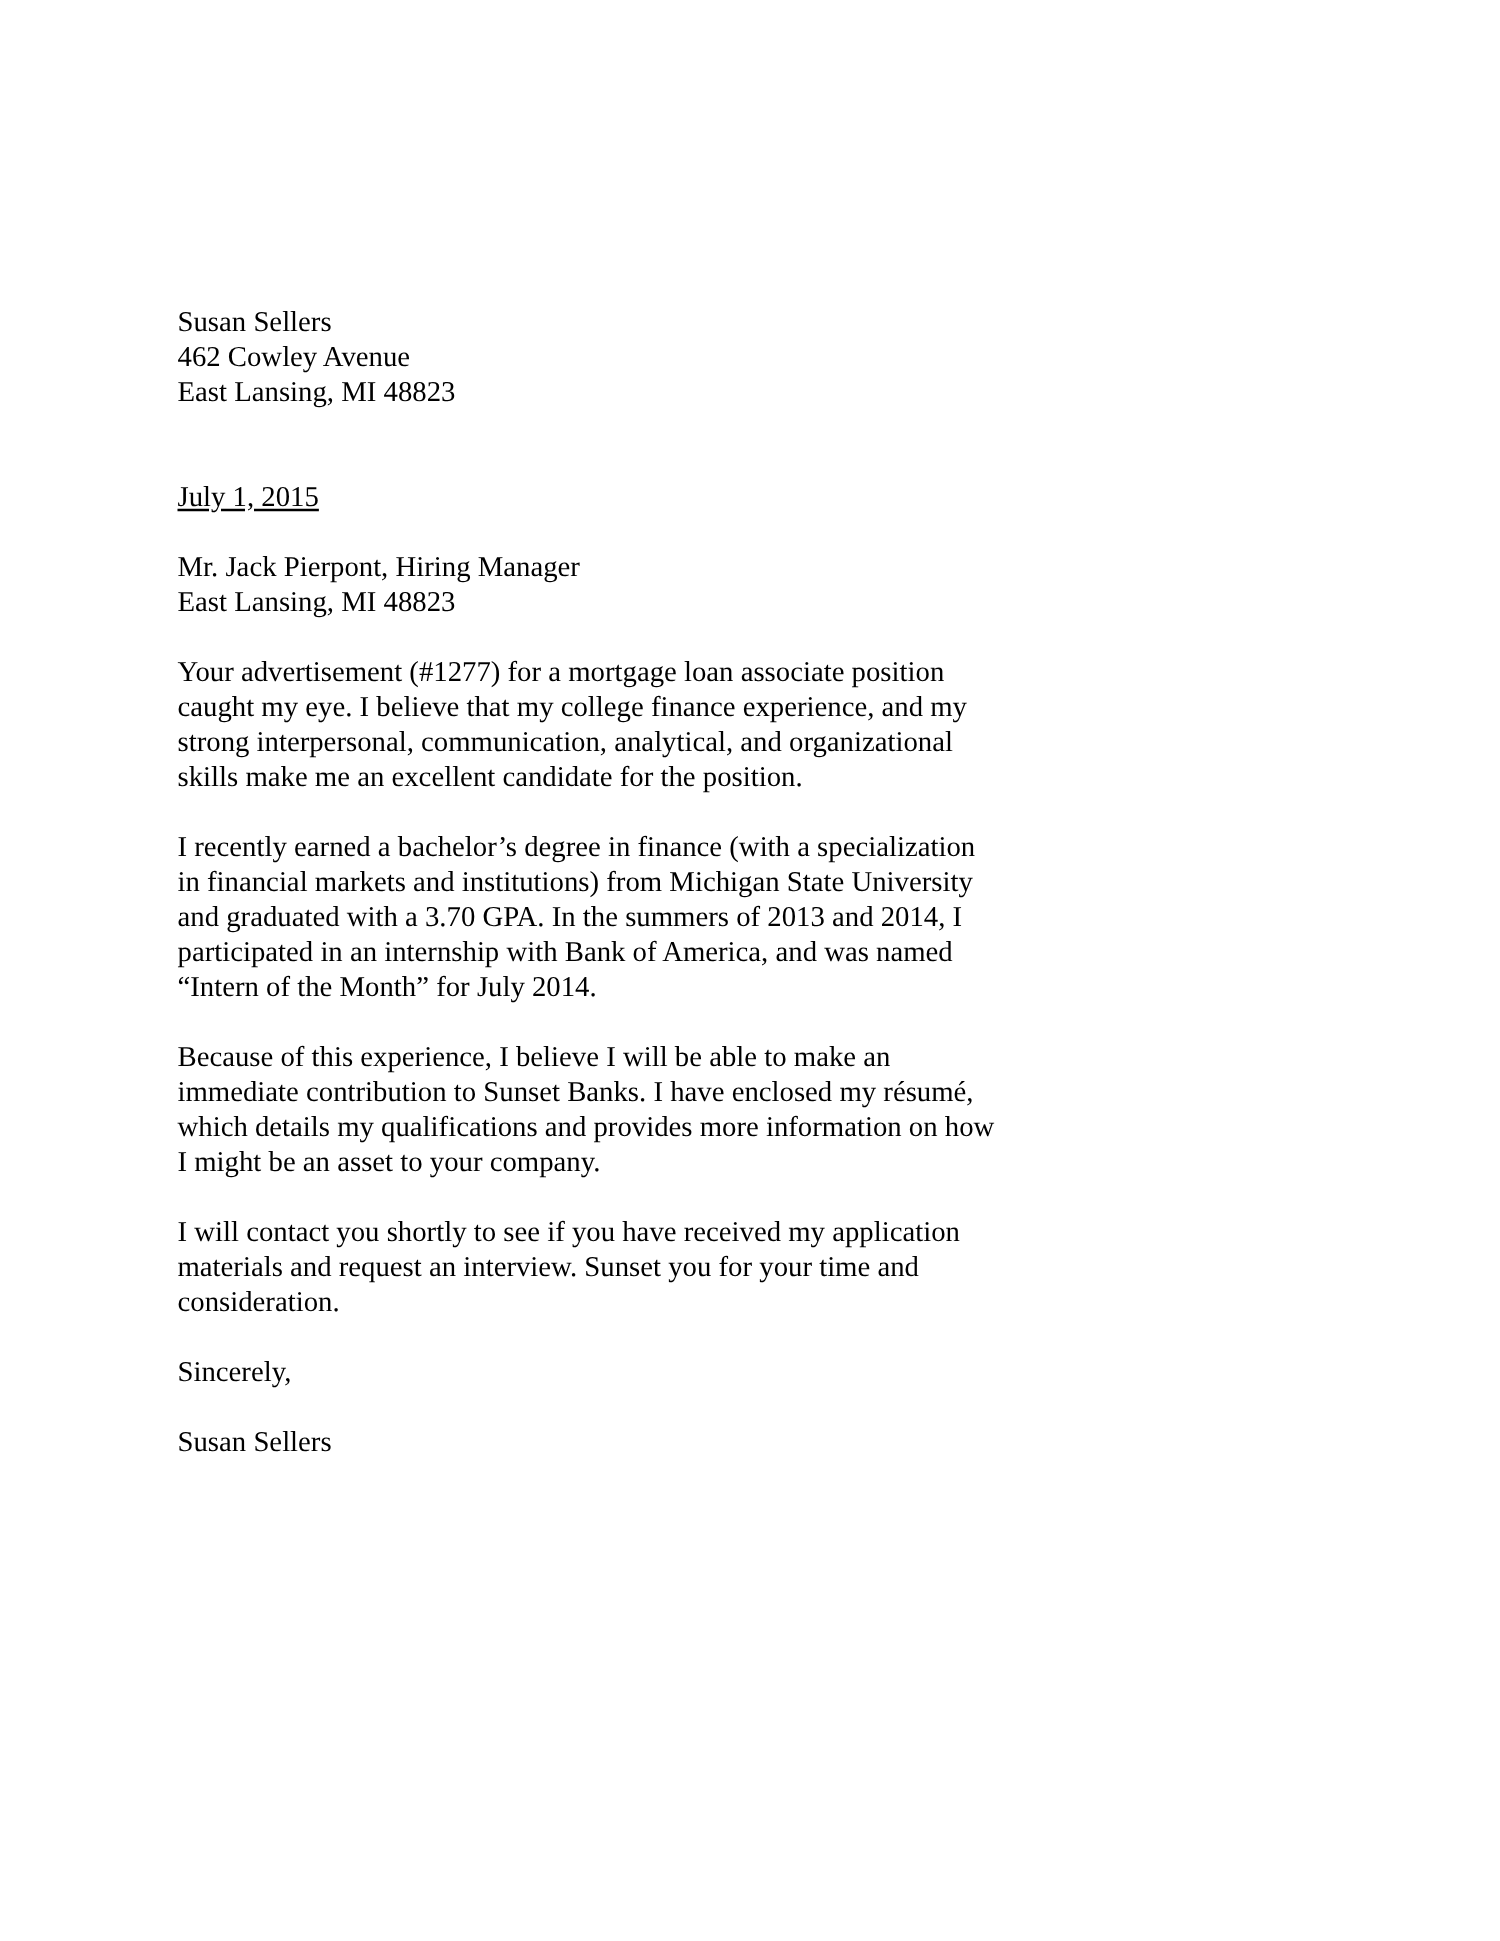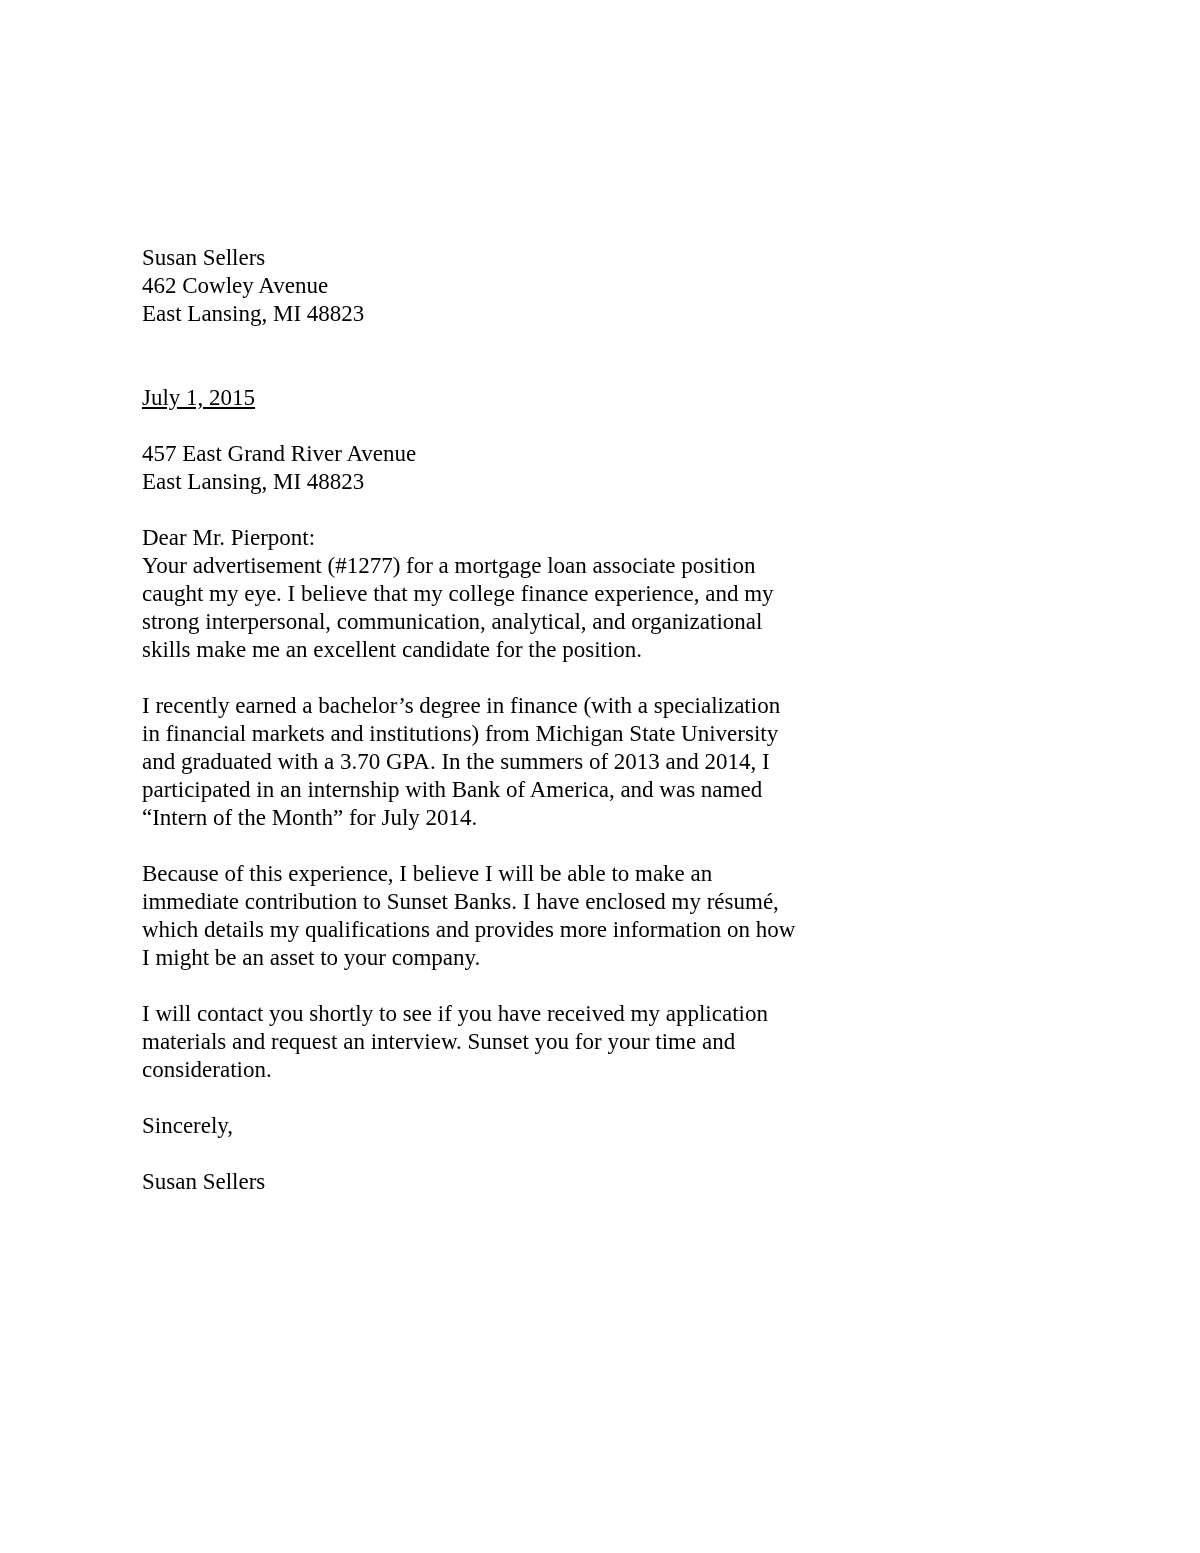--- a/index.html
+++ b/index.html
@@ -35,26 +35,25 @@
 
   <div class="block">
     <span class="line">Susan Sellers</span>
     <span class="line">462 Cowley Avenue</span>
     <span class="line">East Lansing, MI 48823</span>
   </div>
 
   <div class="block gap-2">July 1, 2015</div>
 
   <div class="block gap-1">
-    <span class="line">457 East Grand River Avenue</span>
+    <span class="line">Mr. Jack Pierpont, Hiring Manager</span>
     <span class="line">East Lansing, MI 48823</span>
   </div>
 
   <div class="block gap-1">
-    <span class="salutation">Dear Mr. Pierpont:</span>
     <p class="para" style="margin-top:0">Your advertisement (#1277) for a mortgage loan associate position caught my eye. I believe that my college finance experience, and my strong interpersonal, communication, analytical, and organizational skills make me an excellent candidate for the position.</p>
     <p class="para">I recently earned a bachelor’s degree in finance (with a specialization in financial markets and institutions) from Michigan State University and graduated with a 3.70 GPA. In the summers of 2013 and 2014, I participated in an internship with Bank of America, and was named “Intern of the Month” for July 2014.</p>
     <p class="para">Because of this experience, I believe I will be able to make an immediate contribution to Sunset Banks. I have enclosed my résumé, which details my qualifications and provides more information on how I might be an asset to your company.</p>
     <p class="para">I will contact you shortly to see if you have received my application materials and request an interview. Sunset you for your time and consideration.</p>
   </div>
 
   <div class="block gap-1">Sincerely,</div>
 
   <div class="block gap-1">Susan Sellers</div>
 

